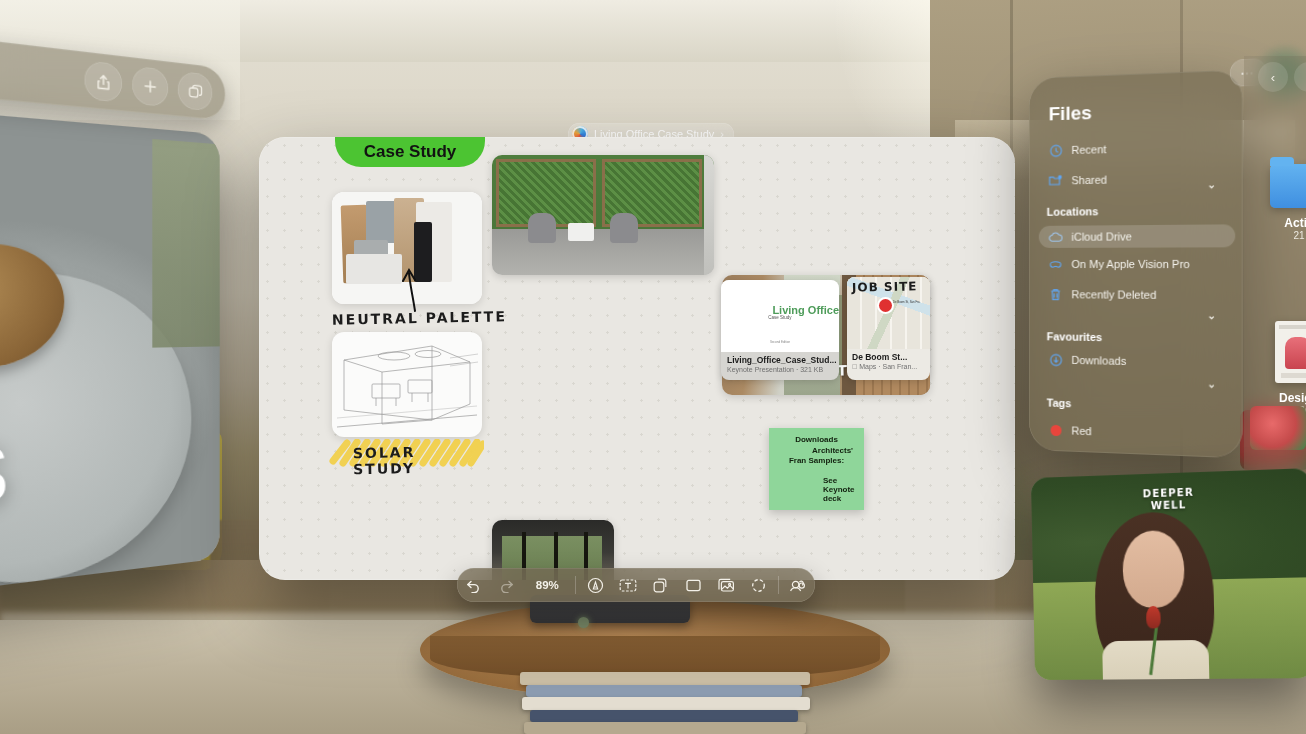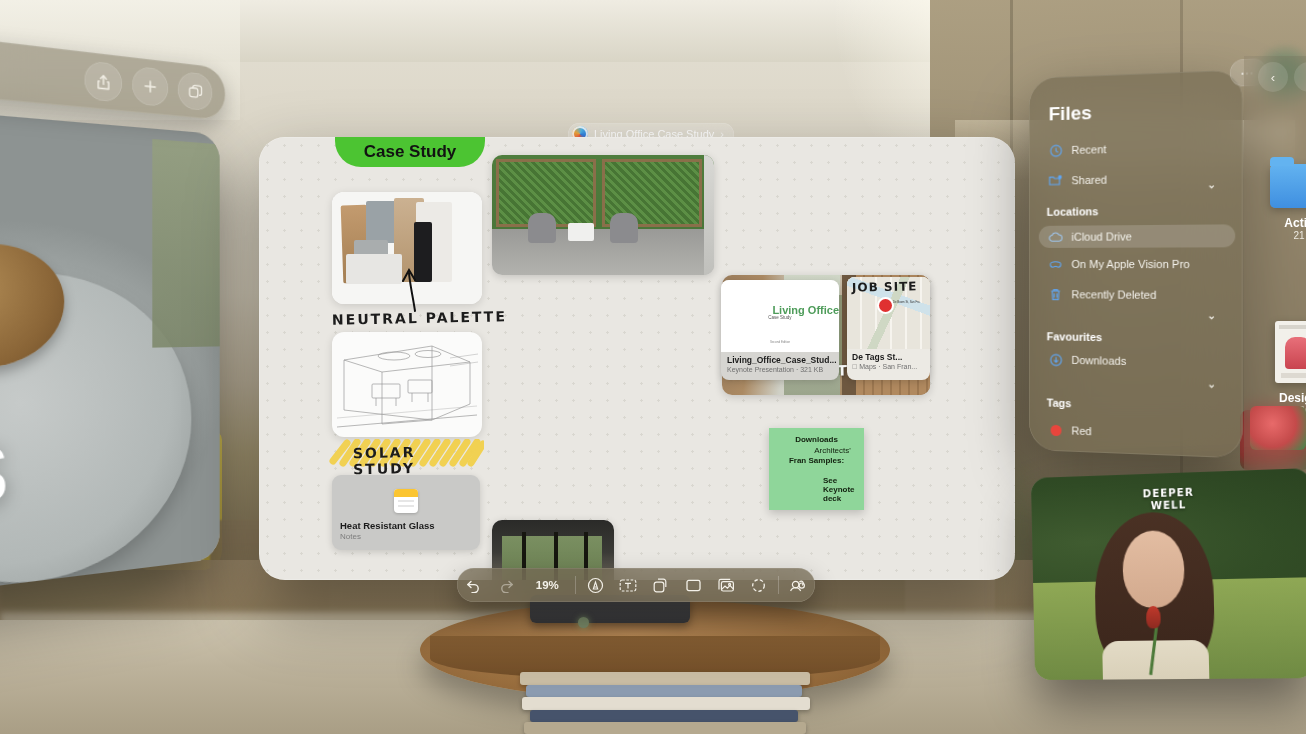--- a/index.html
+++ b/index.html
@@ -323,29 +323,20 @@
               <path d="M104 24 L118 3"></path>
               <path d="M114 24 L128 3"></path>
             <path d="M124 24 L138 3"></path>
               <path d="M134 24 L148 3"></path>
               <path d="M142 24 L154 5"></path>
           </g>
         </svg>
         <div class="hand" style="position:absolute;left:24px;top:5px;font-size:14px;">SOLAR STUDY</div>
       </div>
 
-      <div class="ffitem" style="left:73px;top:338px;width:148px;height:75px;border-radius:9px;background:#c9c9c7;overflow:hidden;box-shadow:0 2px 7px rgba(0,0,0,.15);">
-        <div style="position:absolute;left:62px;top:14px;width:24px;height:24px;border-radius:4px;background:#fff;overflow:hidden;box-shadow:0 1px 3px rgba(0,0,0,.2);">
-          <div style="height:8px;background:#fbc531;"></div>
-          <div style="height:2px;background:#e6e6e6;margin:3px 4px 0;"></div>
-          <div style="height:2px;background:#e6e6e6;margin:3px 4px 0;"></div>
-        </div>
-        <div style="position:absolute;left:8px;top:45px;font-size:9.5px;font-weight:700;color:#1b1b1b;">Heat Resistant Glass</div>
-        <div style="position:absolute;left:8px;top:57px;font-size:8px;color:#7d7d7d;">Notes</div>
-      </div>
 
       <div class="ffitem photo" style="left:233px;top:18px;width:222px;height:120px;">
         <div style="position:absolute;inset:0;background:linear-gradient(180deg,#4f7d3d 0%,#4a7639 62%,#9a9a97 62%,#b2b2ae 100%);"></div>
         <div style="position:absolute;left:4px;top:4px;width:100px;height:68px;background:repeating-linear-gradient(45deg,#477534,#477534 3px,#5c8f45 3px,#5c8f45 6px);border:3px solid #8a6f4a;box-sizing:border-box;"></div>
         <div style="position:absolute;left:110px;top:4px;width:100px;height:68px;background:repeating-linear-gradient(45deg,#477534,#477534 3px,#5c8f45 3px,#5c8f45 6px);border:3px solid #8a6f4a;box-sizing:border-box;"></div>
         <div style="position:absolute;left:212px;top:0;width:10px;height:120px;background:linear-gradient(180deg,#d8d8d4,#c0c0bc);"></div>
         <div style="position:absolute;left:36px;top:58px;width:28px;height:30px;border-radius:10px 10px 4px 4px;background:#8b8b8e;"></div>
         <div style="position:absolute;left:118px;top:58px;width:28px;height:30px;border-radius:10px 10px 4px 4px;background:#8b8b8e;"></div>
         <div style="position:absolute;left:76px;top:68px;width:26px;height:18px;background:#f0f0ee;border-radius:2px;"></div>
       </div>
@@ -383,28 +374,28 @@
           <div style="position:absolute;left:0;top:0;width:83px;height:72px;
                background:
                  linear-gradient(115deg,transparent 46%,#cfd8c4 46%,#cfd8c4 54%,transparent 54%),
                  linear-gradient(20deg,transparent 62%,#cfe2ea 62%,#cfe2ea 72%,transparent 72%),
                  repeating-linear-gradient(90deg,#e8e5dc,#e8e5dc 13px,#f6f4ee 13px,#f6f4ee 15px),
                  repeating-linear-gradient(0deg,#e8e5dc,#e8e5dc 11px,#f6f4ee 11px,#f6f4ee 13px);"></div>
           <div style="position:absolute;left:32px;top:22px;width:13px;height:13px;border-radius:50%;background:#e03131;box-shadow:0 0 0 2px #fff;"></div>
           <div style="position:absolute;left:46px;top:23px;font-size:2.8px;color:#333;width:34px;">De Boom St, San Fra</div>
           <div class="hand" style="position:absolute;left:5px;top:3px;font-size:12px;letter-spacing:1px;">JOB SITE</div>
         </div>
-        <div style="position:absolute;left:5px;top:75px;font-size:8.5px;font-weight:700;color:#1b1b1b;white-space:nowrap;">De Tags St...</div>
+        <div style="position:absolute;left:5px;top:75px;font-size:8.5px;font-weight:700;color:#1b1b1b;white-space:nowrap;">De Boom St...</div>
         <div style="position:absolute;left:5px;top:86px;font-size:7px;color:#6f6f6f;white-space:nowrap;"> Maps · San Fran...</div>
       </div>
 
       <div class="ffitem" style="left:510px;top:291px;width:95px;height:82px;background:#8FD69A;box-shadow:0 3px 9px rgba(0,0,0,.2);
                   display:flex;flex-direction:column;align-items:center;justify-content:center;padding:6px;box-sizing:border-box;">
         <div style="font-size:8px;font-weight:600;color:#12210f;line-height:1.35;">Downloads</div>
-        <div style="font-size:8px;font-weight:400;color:#12210f;line-height:1.35;margin-left:32px;">Architects'</div>
+        <div style="font-size:8px;font-weight:700;color:#12210f;line-height:1.35;margin-left:32px;">Architects'</div>
         <div style="font-size:8px;font-weight:600;color:#12210f;line-height:1.35;">Fran Samples:</div>
         <div style="height:9px;"></div>
         <div style="font-size:8px;font-weight:700;color:#12210f;margin-left:48px;">See Keynote deck</div>
       </div>
 
     </div>
   </div>
 </div>
 
 <div id="ffToolbar">
@@ -413,21 +404,21 @@
       <path d="M5 3.5 1.8 6.6 5 9.6"></path>
         <path d="M1.8 6.6h6.4a4 4 0 0 1 0 8H6"></path>
     </svg>
   </div>
   <div class="ffbtn" style="opacity:.45">
     <svg width="15" height="15" viewBox="0 0 15 15" fill="none" stroke="#f4f1e9" stroke-width="1.4" stroke-linecap="round" stroke-linejoin="round">
       <path d="M10 3.5 13.2 6.6 10 9.6"></path>
         <path d="M13.2 6.6H6.8a4 4 0 0 0 0 8H9"></path>
     </svg>
   </div>
-  <div class="ffbtn" style="width:52px;font-weight:700;font-size:11.5px;">19%</div>
+  <div class="ffbtn" style="width:52px;font-weight:700;font-size:11.5px;">89%</div>
   <div class="divider"></div>
   <div class="ffbtn">
     <svg width="17" height="17" viewBox="0 0 17 17" fill="none" stroke="#f4f1e9" stroke-width="1.2">
       <circle cx="8.5" cy="8.5" r="7"></circle>
         <path d="M8.5 5 6.3 12h4.4z" stroke-width="1.1"></path>
         <path d="M7.1 10h2.8" stroke-width="1"></path>
     </svg>
   </div>
   <div class="ffbtn">
     <svg width="18" height="15" viewBox="0 0 18 15" fill="none" stroke="#f4f1e9" stroke-width="1.2">

